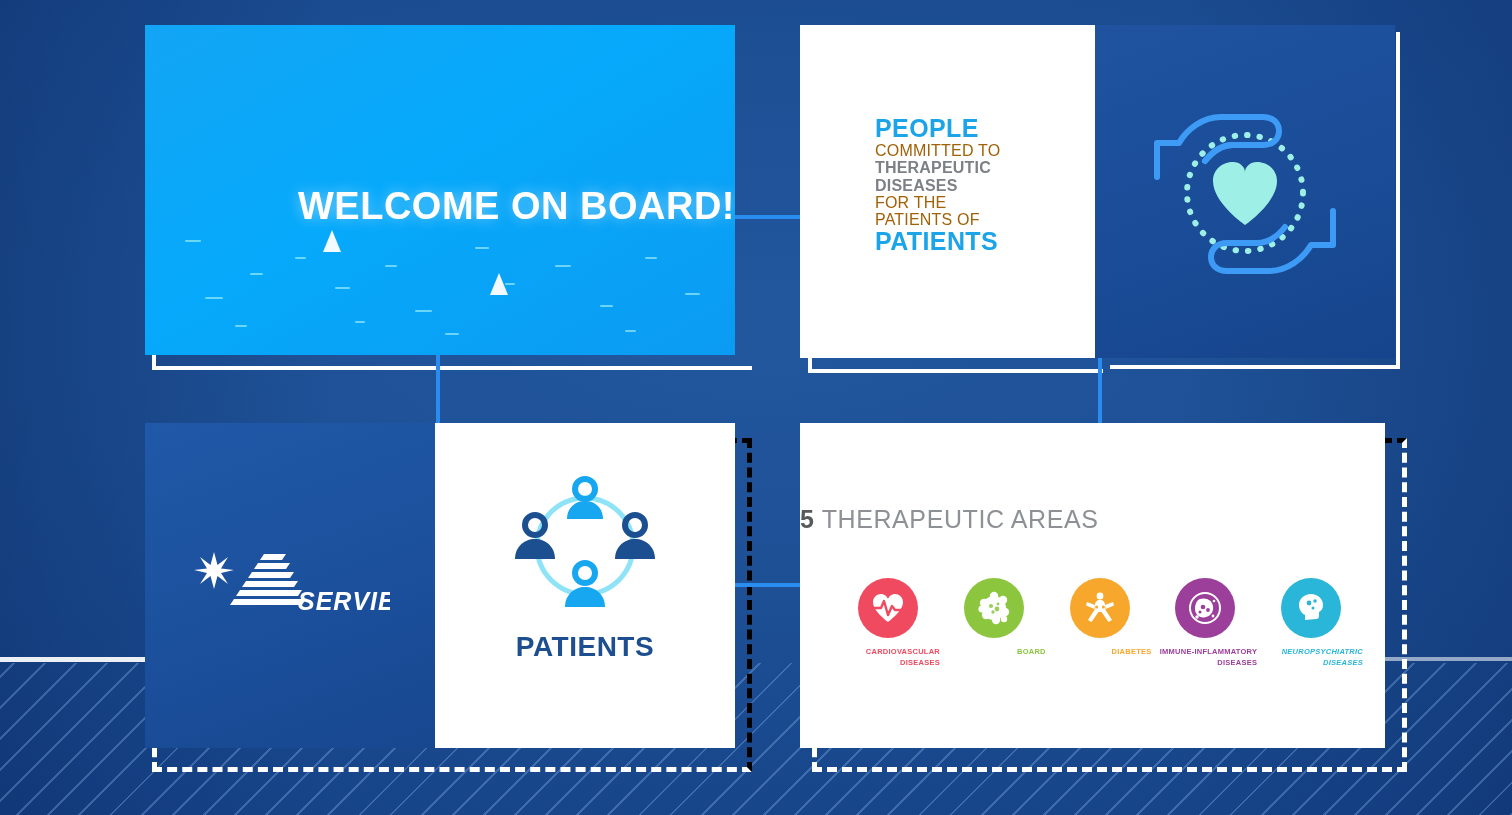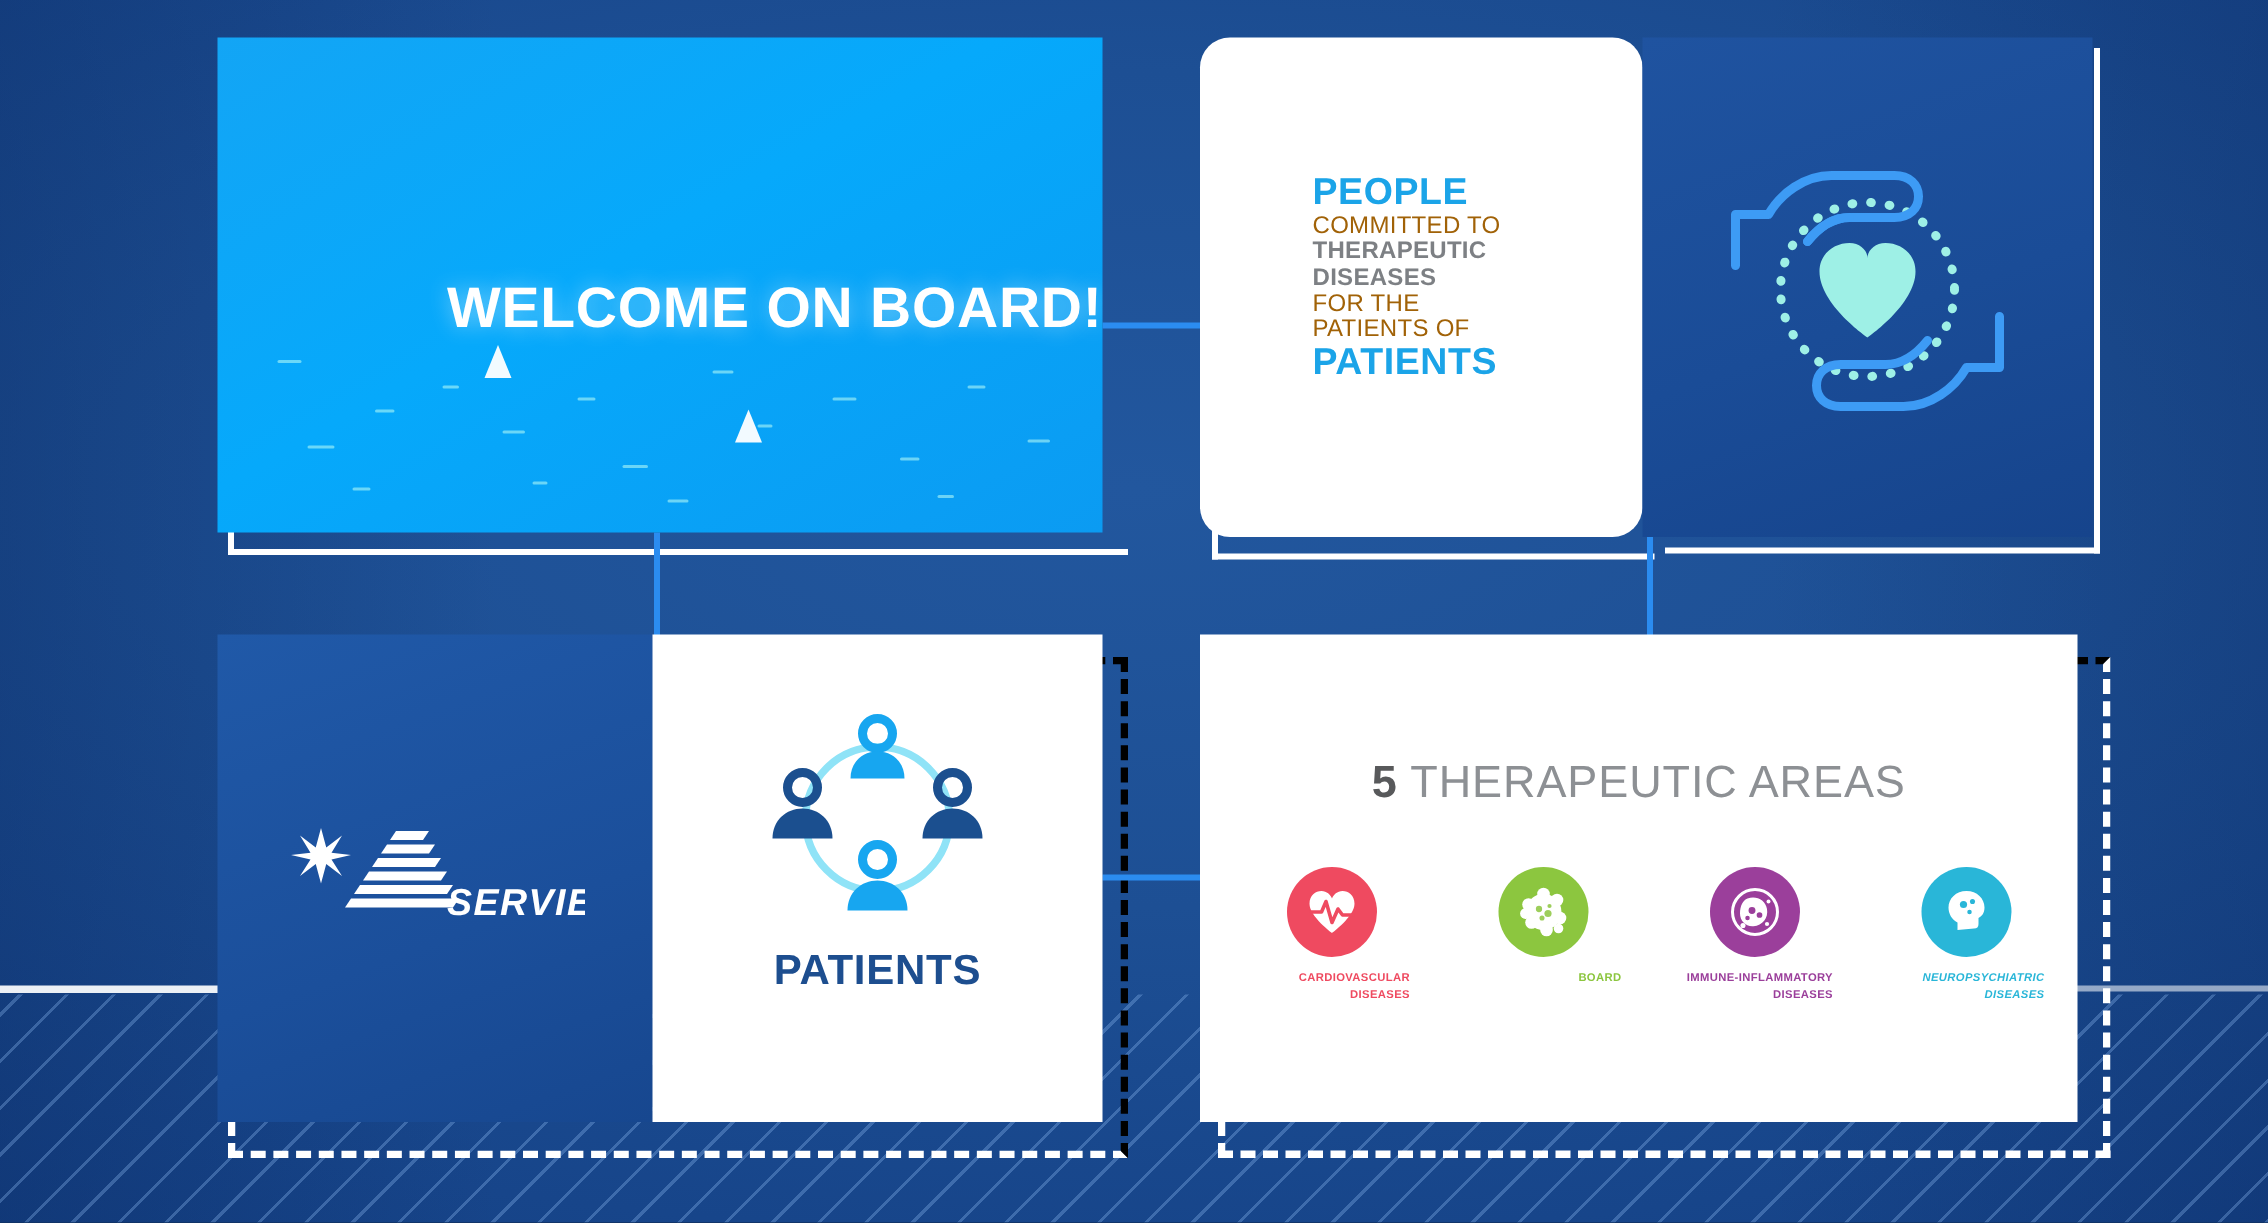--- a/index.html
+++ b/index.html
@@ -44,21 +44,21 @@
   #welcome .sea{position:absolute;inset:0;}
   .wave{position:absolute;height:2px;border-radius:2px;background:rgba(190,255,245,.55);}
   .boat{position:absolute;width:0;height:0;border-left:9px solid transparent;border-right:9px solid transparent;border-bottom:22px solid rgba(255,255,255,.95);}
   #welcome .title{
     position:absolute;left:0;right:0;top:160px;text-align:right;
     color:#ffffff;font-size:38px;font-weight:bold;letter-spacing:.5px;
     text-shadow:0 0 14px rgba(255,255,255,.45);
   }
 
   
-  #people-card{left:800px;top:25px;width:295px;height:333px;background:#ffffff;border-radius:20px;}
+  #people-card{left:800px;top:25px;width:295px;height:333px;background:#ffffff;}
   .people-text{position:absolute;left:75px;top:90px;line-height:1.08;}
   .people-text .lg{font-size:25px;font-weight:bold;color:#1ba4e8;letter-spacing:.4px;}
   .people-text .md{font-size:16px;color:#a16207;letter-spacing:.2px;}
   .people-text .md.b{font-weight:bold;color:#7d8084;}
   .people-text .lg.bot{font-size:25px;font-weight:bold;color:#1ba4e8;}
 
   
   #hands-block{left:1095px;top:25px;width:300px;height:333px;
     background:linear-gradient(160deg,#1f53a0 0%,#1a4c97 55%,#174député 100%);
     background:linear-gradient(160deg,#1f53a0 0%,#1a4c97 55%,#16448c 100%);}
@@ -66,22 +66,22 @@
   
   #logo-half{left:145px;top:423px;width:290px;height:325px;
     background:linear-gradient(160deg,#2059a8 0%,#1b4f9b 60%,#17478f 100%);}
   #patients-half{left:435px;top:423px;width:300px;height:325px;background:#ffffff;}
   .patients-text{position:absolute;left:0;right:0;top:205px;text-align:center;}
   .patients-text .t1{font-size:18px;color:#8b8e92;letter-spacing:.8px;}
   .patients-text .t2{font-size:28px;font-weight:bold;color:#1d4e8f;letter-spacing:.5px;margin-top:3px;}
 
   
   #areas-card{left:800px;top:423px;width:585px;height:325px;background:#ffffff;}
-  #areas-card .areas-title{position:absolute;left:0;right:0;top:82px;text-align:center;
-    font-size:30px;color:#8d9094;letter-spacing:.6px;}
+  #areas-card .areas-title{position:absolute;left:0;right:0;top:82px;
+    font-size:25px;color:#8d9094;letter-spacing:.6px;}
   #areas-card .areas-title .num{font-weight:bold;color:#58595b;}
   .areas-row{position:absolute;left:36px;right:22px;top:155px;display:flex;justify-content:space-between;}
   .area{width:104px;text-align:right;}
   .area .circ{width:60px;height:60px;border-radius:50%;margin:0 auto;display:flex;align-items:center;justify-content:center;}
   .area .lbl{margin-top:9px;font-size:7.5px;font-weight:bold;letter-spacing:.25px;line-height:1.45;}
 
   .logo-wrap{position:absolute;left:45px;top:125px;width:200px;height:80px;}
 </style>
 </head>
 <body>
@@ -260,20 +260,40 @@
             <circle cx="17" cy="22" r="1.7"></circle>
               <circle cx="22" cy="14" r="1.4"></circle>
           </g>
         </svg>
       </div>
       <div class="lbl" style="color:#8cc63f;">
         <div>BOARD</div>
       </div>
     </div>
 
+    <div class="area">
+      <div class="circ" style="background:#f7a72b;">
+        <svg width="36" height="36" viewBox="0 0 36 36">
+          <g fill="#ffffff">
+            <circle cx="18" cy="6" r="3.4"></circle>
+            <path d="M18 10 C21 10 23 12 23 15 L23 19 L30 30 L26.5 32 L19.5 22
+                     L18 22 L16.5 22 L9.5 32 L6 30 L13 19 L13 15 C13 12 15 10 18 10 Z"></path>
+            <path d="M13 15 L5 12 L4 15.5 L12.5 19 Z"></path>
+            <path d="M23 15 L31 12 L32 15.5 L23.5 19 Z"></path>
+          </g>
+          <g fill="#f7a72b">
+            <circle cx="14.6" cy="17" r="1.5"></circle>
+              <circle cx="21.4" cy="17" r="1.5"></circle>
+          </g>
+        </svg>
+      </div>
+      <div class="lbl" style="color:#f7a72b;">
+        <div>DIABETES</div>
+      </div>
+    </div>
 
     <div class="area">
       <div class="circ" style="background:#9b3f9b;">
         <svg width="38" height="38" viewBox="0 0 38 38">
           <circle cx="19" cy="19" r="15" fill="none" stroke="#ffffff" stroke-width="2"></circle>
           <path d="M14 10 C20 8 26 11 27 17 C28 23 24 28 18 28.5
                    C13 29 9 25 9 20 C9 15 11 11 14 10 Z" fill="#ffffff"></path>
           <g fill="#9b3f9b">
             <circle cx="17" cy="18" r="2.3"></circle>
               <circle cx="22" cy="21" r="1.9"></circle>

